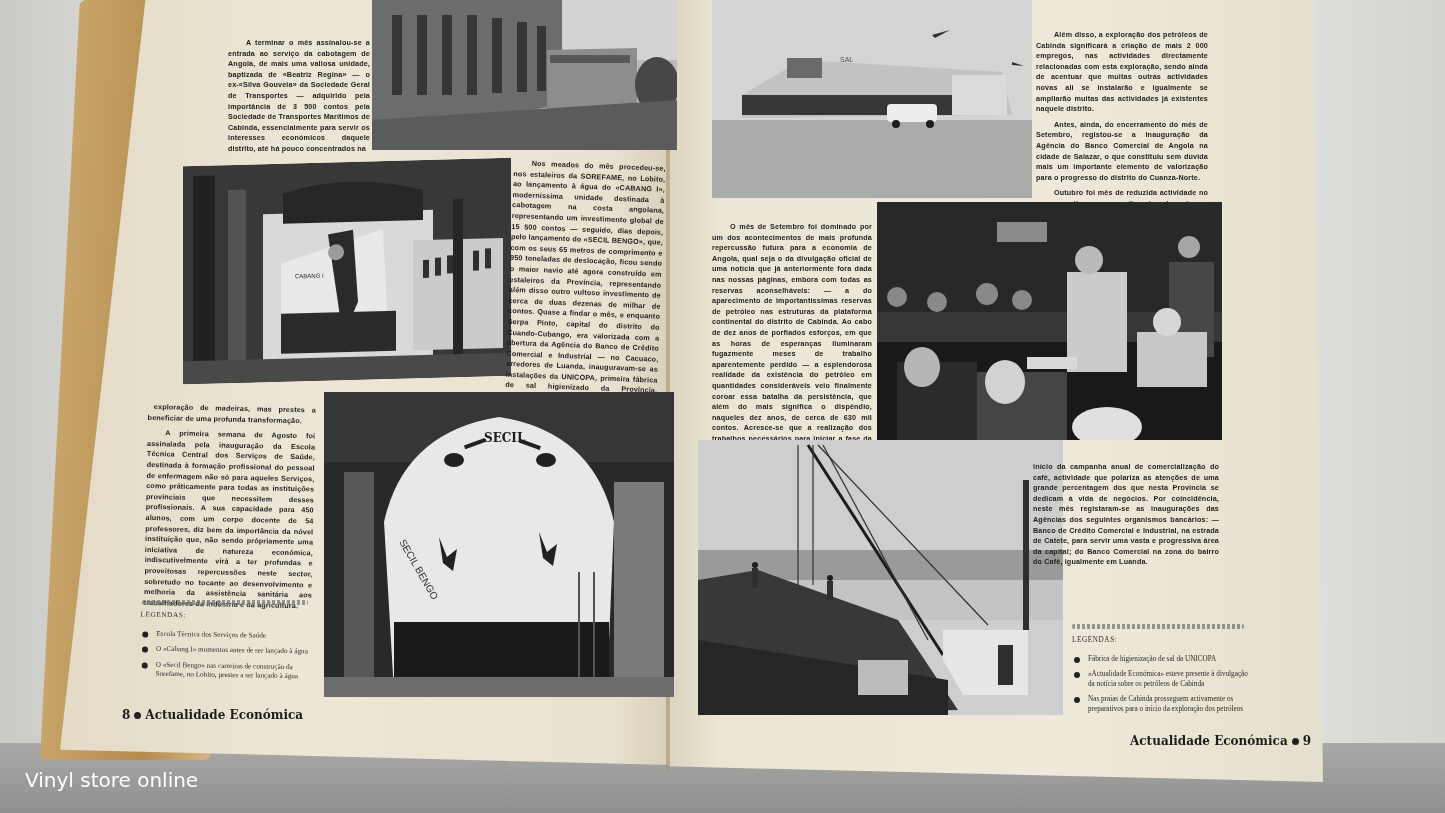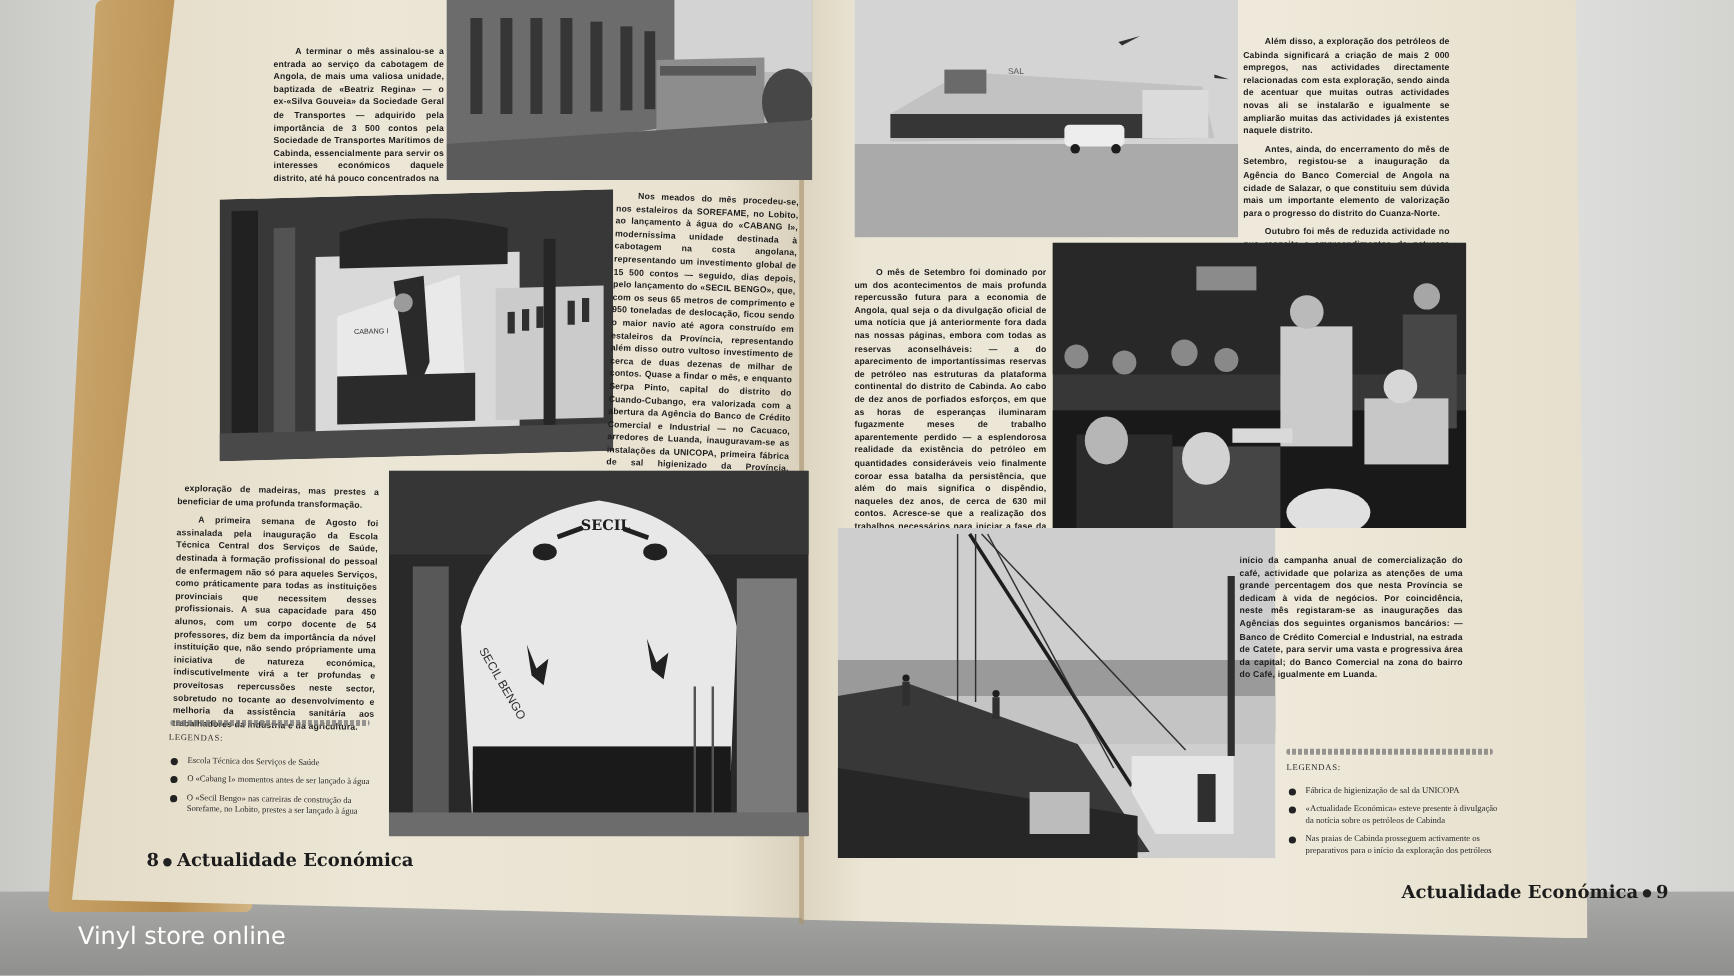--- a/index.html
+++ b/index.html
@@ -25,23 +25,23 @@
   .txt{position:absolute;font-size:7.2px;line-height:10.6px;color:#1d1d1d;font-weight:bold;
        text-align:justify;font-family:"Liberation Sans",sans-serif;letter-spacing:.15px;}
   .txt p{margin:0 0 5px 0;text-indent:18px;}
   .legend{position:absolute;font-family:"Liberation Serif",serif;font-size:7.2px;color:#2a2a2a;line-height:9.5px;}
   .legend .lh{letter-spacing:.6px;margin:0 0 9px 0;}
   .legend ul{list-style:none;margin:0;padding:0;}
   .legend li{position:relative;padding-left:16px;margin-bottom:6px;}
   .legend li::before{content:"";position:absolute;left:2px;top:2px;width:6px;height:6px;border-radius:50%;background:#222;}
   .wavy{position:absolute;height:5px;
         background:repeating-linear-gradient(90deg,#777 0 3px,transparent 3px 5px);opacity:.75;border-radius:2px;}
-  .footer{position:absolute;font-family:"DejaVu Serif",serif;font-weight:bold;font-size:15px;color:#1c1c1c;}
+  .footer{position:absolute;font-family:"DejaVu Serif",serif;font-weight:bold;font-size:12px;color:#1c1c1c;}
   .footer .dot{display:inline-block;width:7px;height:7px;border-radius:50%;background:#222;vertical-align:middle;margin:0 4px;}
-  .watermark{position:absolute;left:25px;top:768px;color:#ffffff;font-size:20px;font-family:"DejaVu Sans",sans-serif;margin-left:40px;}
+  .watermark{position:absolute;left:25px;top:768px;color:#ffffff;font-size:20px;font-family:"DejaVu Sans",sans-serif;}
 </style>
 </head>
 <body>
 
 <div class="table-bg"></div>
 <div class="table-bottom"></div>
 <div class="cover-edge"></div>
 
 <div class="page page-left"></div>
 <div class="page page-right"></div>
@@ -234,17 +234,17 @@
 <div class="wavy" style="left:1072px;top:624px;width:172px;"></div>
 <div class="legend" style="left:1072px;top:636px;width:184px;">
   <div class="lh">LEGENDAS:</div>
   <ul>
     <li>Fábrica de higienização de sal da UNICOPA</li>
     <li>«Actualidade Económica» esteve presente à divulgação da notícia sobre os petróleos de Cabinda</li>
     <li>Nas praias de Cabinda prosseguem activamente os preparativos para o início da exploração dos petróleos</li>
   </ul>
 </div>
 
-<div class="footer" style="left:1168px;top:734px;">
+<div class="footer" style="left:1130px;top:734px;">
   <span>Actualidade Económica</span><span class="dot"></span><span>9</span>
 </div>
 
 <div class="watermark">Vinyl store online</div>
 
 </body></html>

